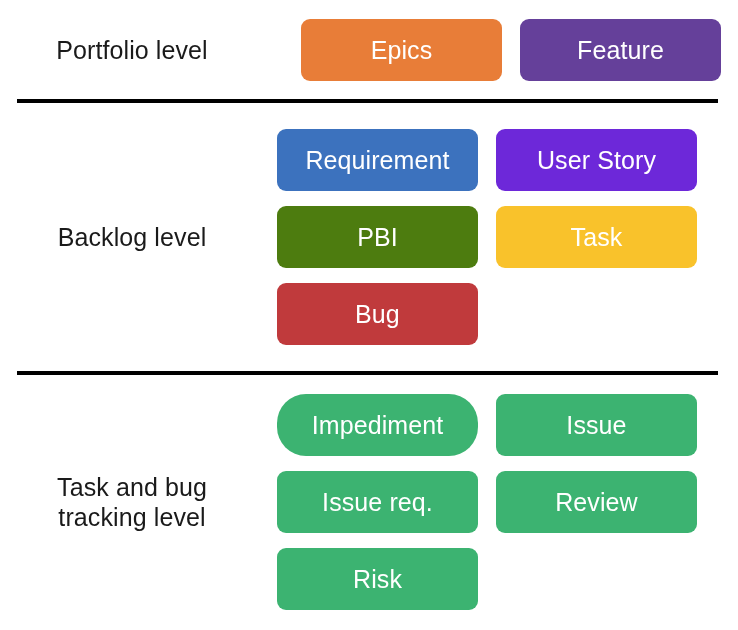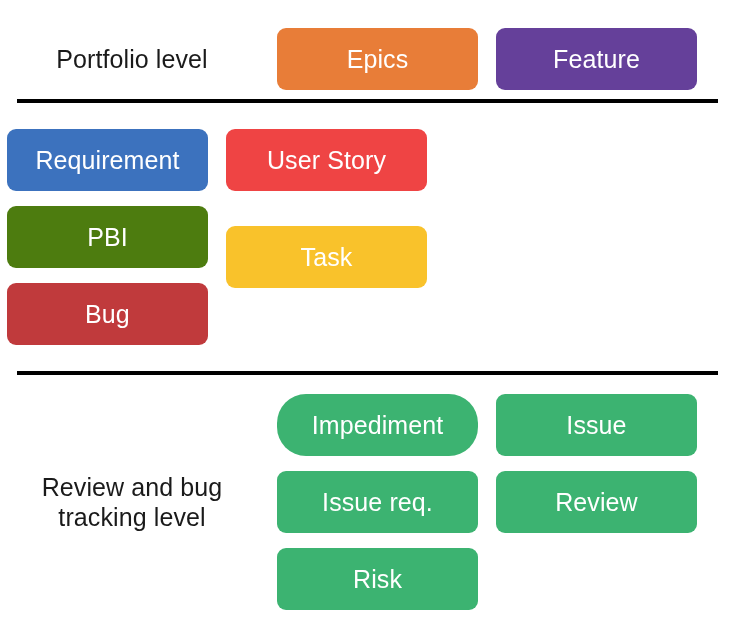--- a/index.html
+++ b/index.html
@@ -23,21 +23,21 @@
 
   
   .section {
     position: absolute;
     left: 0;
     width: 738px;
     display: flex;
     flex-direction: row;
     align-items: center;
   }
-  .section-portfolio { top: 9px;   height: 100px; }
+  .section-portfolio { top: 0px;   height: 100px; gap: 24px; }
   .section-backlog   { top: 102px; height: 270px; }
   .section-issue     { top: 374px; height: 256px; }
 
   
   .level-label {
     width: 270px;
     flex: 0 0 270px;
     text-align: center;
     color: #1a1a1a;
     font-size: 25px;
@@ -109,41 +109,44 @@
       <div class="box-row">
         <div class="node-box" style="background: rgb(232, 125, 56); color: rgb(255, 255, 255);">Epics</div>
         <div class="node-box" style="background: rgb(101, 64, 154); color: rgb(255, 255, 255);">Feature</div>
       </div>
     </div>
   </div>
 
   <div class="divider divider-1" style="background: rgb(0, 0, 0);"></div>
 
   <div class="section section-backlog">
+    <div class="level-label" style="color: rgb(26, 26, 26);">
+      <span class="lbl-line">Backlog level</span>
+    </div>
     <div class="box-grid">
       <div class="box-row">
         <div class="node-box" style="background: rgb(60, 114, 190); color: #ffffff;">Requirement</div>
-        <div class="node-box" style="background: #ef4444; color: rgb(255, 255, 255);">User Story</div>
+        <div class="node-box" style="background: #6d28d9; color: rgb(255, 255, 255);">User Story</div>
       </div>
       <div class="box-row">
         <div class="node-box" style="background: #4d7c0f; color: rgb(255, 255, 255);">PBI</div>
-        <div class="node-box" style="background: rgb(249, 194, 43); color: rgb(255, 255, 255); margin-top: 20px;">Task</div>
+        <div class="node-box" style="background: rgb(249, 194, 43); color: rgb(255, 255, 255);">Task</div>
       </div>
       <div class="box-row">
         <div class="node-box" style="background: rgb(192, 58, 60); color: rgb(255, 255, 255);">Bug</div>
         <div class="node-box empty-slot" style="color: rgb(255, 255, 255);"></div>
       </div>
     </div>
   </div>
 
   <div class="divider divider-2" style="background: rgb(0, 0, 0);"></div>
 
   <div class="section section-issue">
     <div class="level-label" style="color: rgb(26, 26, 26);">
-      <span class="lbl-line">Review and bug</span>
+      <span class="lbl-line">Task and bug</span>
       <span class="lbl-line">tracking level</span>
     </div>
     <div class="box-grid">
       <div class="box-row">
         <div class="node-box" style="background: rgb(60, 179, 113); color: rgb(255, 255, 255); border-radius: 29px;">Impediment</div>
         <div class="node-box" style="background: rgb(60, 179, 113); color: rgb(255, 255, 255);">Issue</div>
       </div>
       <div class="box-row">
         <div class="node-box" style="background: rgb(60, 179, 113); color: rgb(255, 255, 255);">Issue req.</div>
         <div class="node-box" style="background: rgb(60, 179, 113); color: rgb(255, 255, 255); text-align: right;">Review</div>

